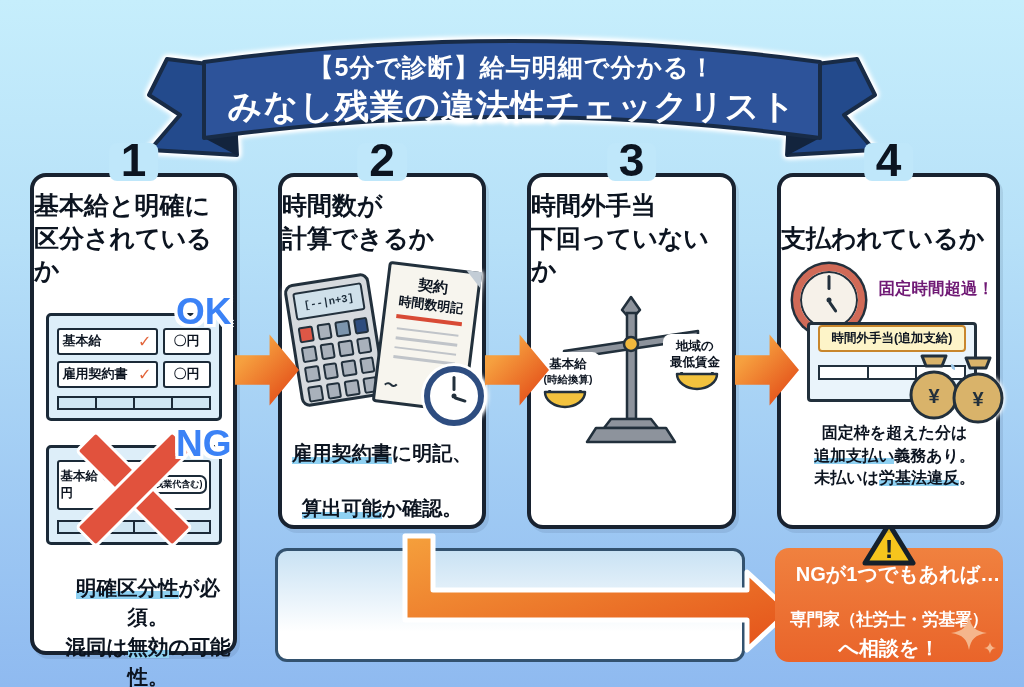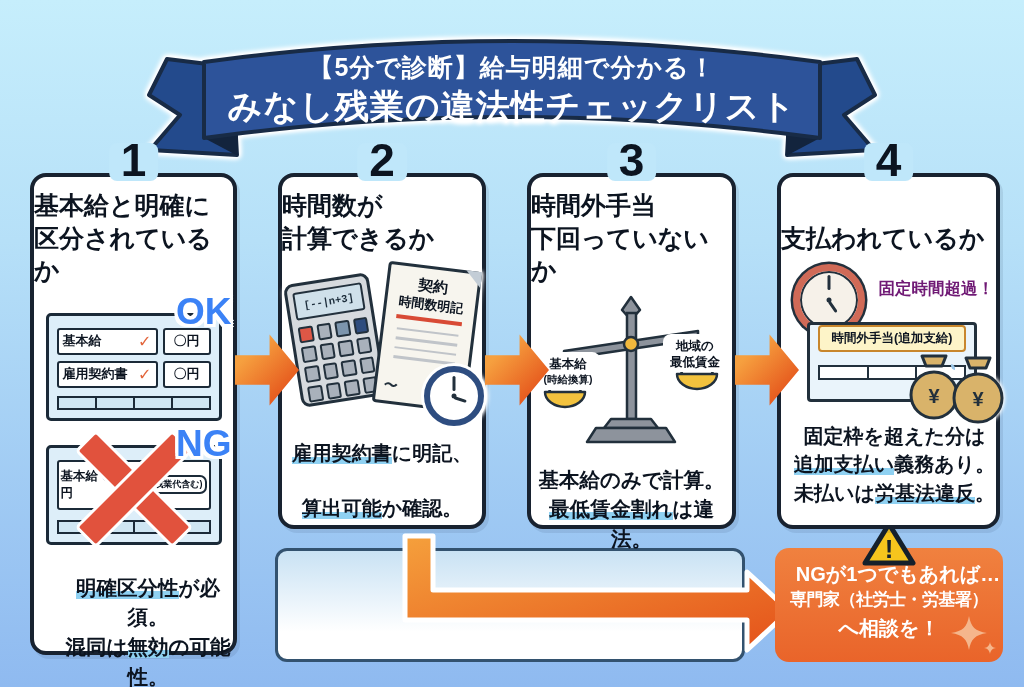--- a/index.html
+++ b/index.html
@@ -22,21 +22,21 @@
   #card4{left:777px;width:223px;height:356px;}
   .num{position:absolute;top:-34px;left:50%;transform:translateX(-50%);height:38px;line-height:34px;
     font-size:46px;font-weight:800;color:#0c1420;background:#bfe7fa;padding:0 12px;border-radius:8px;}
   .ttl{margin-top:12px;font-size:25px;font-weight:800;line-height:1.3;}
 
   
   .cap{text-align:center;font-weight:800;line-height:1.45;}
   #card1 .cap{margin-top:28px;font-size:20.5px;padding-left:29px;}
   #card2 .cap{margin-top:22px;font-size:20px;line-height:1.38;}
   #card3 .cap{margin-top:20px;font-size:20.5px;}
-  #card4 .cap{margin-top:10px;font-size:20px;line-height:1.42;padding-left:12px;}
+  #card4 .cap{margin-top:10px;font-size:16px;line-height:1.42;padding-left:12px;}
   .hl{background:linear-gradient(transparent 66%,#8fd1f2 66%);}
 
   
   .slipwrap{position:relative;width:176px;margin:26px auto 0;}
   .slipwrap.ng{margin-top:24px;}
   .grade{position:absolute;top:-22px;right:-10px;font-size:37px;font-weight:800;color:#3b82f6;z-index:2;
     text-shadow:-3px -3px 0 #fff,3px -3px 0 #fff,-3px 3px 0 #fff,3px 3px 0 #fff,0 -3px 0 #fff,0 3px 0 #fff,-3px 0 0 #fff,3px 0 0 #fff;}
   .slip{position:relative;background:#ddeef9;border:3px solid #1b2a38;border-radius:5px;padding:12px 8px 8px;}
   .srow{display:flex;gap:5px;margin-bottom:6px;}
   .sname{flex:1;display:flex;justify-content:space-between;align-items:center;background:#fff;
@@ -116,21 +116,21 @@
     filter:drop-shadow(0 0 2px #fff) drop-shadow(0 0 2px #fff);}
   #ar1{left:235px;} #ar2{left:485px;} #ar3{left:735px;}
 
   
   .panel{position:absolute;left:275px;top:548px;width:470px;height:114px;border:3px solid #33526f;
     border-radius:12px;background:linear-gradient(180deg,#c9e2f4,#ffffff 75%);z-index:1;box-sizing:border-box;}
   .flow-arrow{position:absolute;left:395px;top:530px;width:400px;height:130px;z-index:2;}
   .advice{position:absolute;left:775px;top:548px;width:228px;height:114px;border-radius:14px;
     background:linear-gradient(180deg,#f0813f,#e9642a);z-index:2;text-align:center;color:#fff;
     font-weight:800;padding-top:13px;box-sizing:border-box;}
-  .adv1{font-size:20px;padding-left:18px;} .adv2{font-size:17px;margin-top:0;letter-spacing:-0.5px;} .adv3{font-size:20px;margin-top:4px;}
+  .adv1{font-size:20px;padding-left:18px;} .adv2{font-size:17px;margin-top:20px;letter-spacing:-0.5px;} .adv3{font-size:20px;margin-top:4px;}
   .warn{position:absolute;left:50%;top:-28px;transform:translateX(-50%);}
   .sparkle{position:absolute;right:6px;bottom:4px;}
 </style>
 </head>
 <body>
 
 <div class="stage">
 
   <svg class="banner" viewBox="0 0 740 152">
     <polygon points="25,47 7,83 38,103 8,138 95,143 90,55" fill="#234a8c" stroke="#182b46" stroke-width="4" stroke-linejoin="round"></polygon>
@@ -272,24 +272,20 @@
         <path d="M60,135 L130,135 L139,149 L51,149 Z" fill="#8d939c" stroke="#22303c" stroke-width="2.5" stroke-linejoin="round"></path>
         <rect x="0" y="59" width="64" height="38" rx="8" fill="#ffffff"></rect>
         <text x="32" y="75" class="sc-label">基本給</text>
         <text x="32" y="90" class="sc-label-s">(時給換算)</text>
         <rect x="127" y="41" width="64" height="38" rx="8" fill="#ffffff"></rect>
         <text x="159" y="57" class="sc-label">地域の</text>
         <text x="159" y="73" class="sc-label">最低賃金</text>
       </svg>
     </div>
 
-    <div class="cap">
-      <span>基本給のみで計算。</span><br>
-      <span class="hl">最低賃金割れ</span><span>は違法。</span>
-    </div>
   </div>
 
   <div class="card" id="card4">
     <span class="num">4</span>
     <div class="ttl">
       <br><span>支払われているか</span>
     </div>
 
     <div class="illu4">
       <div class="clock4">

